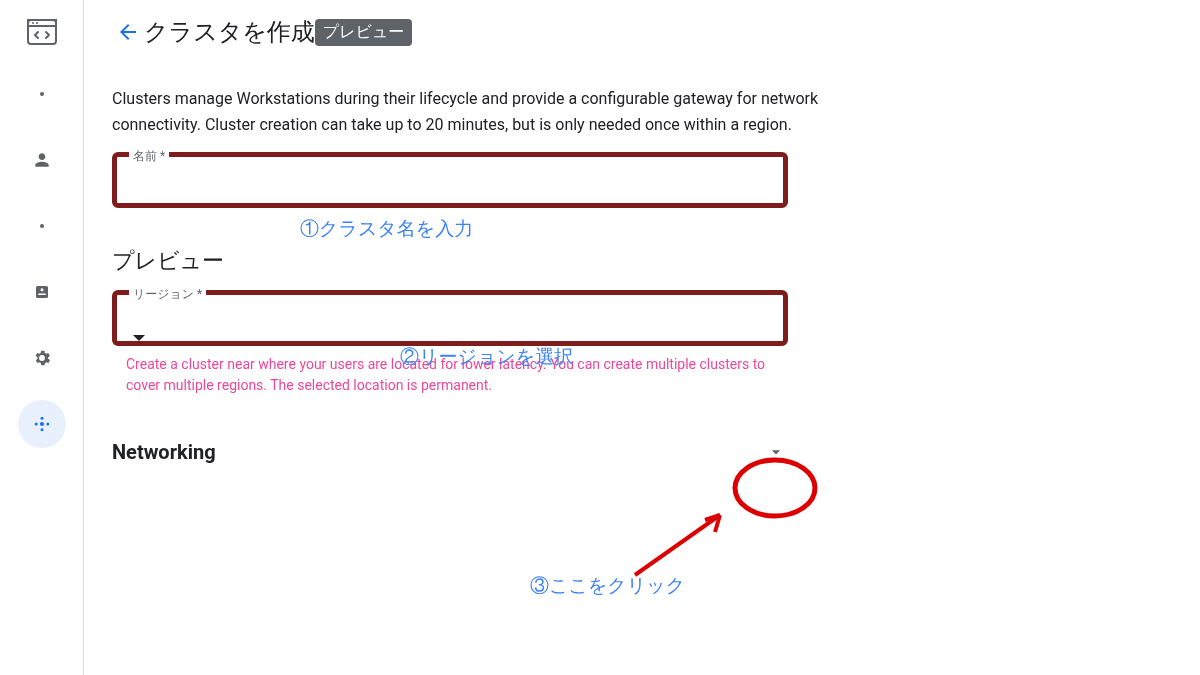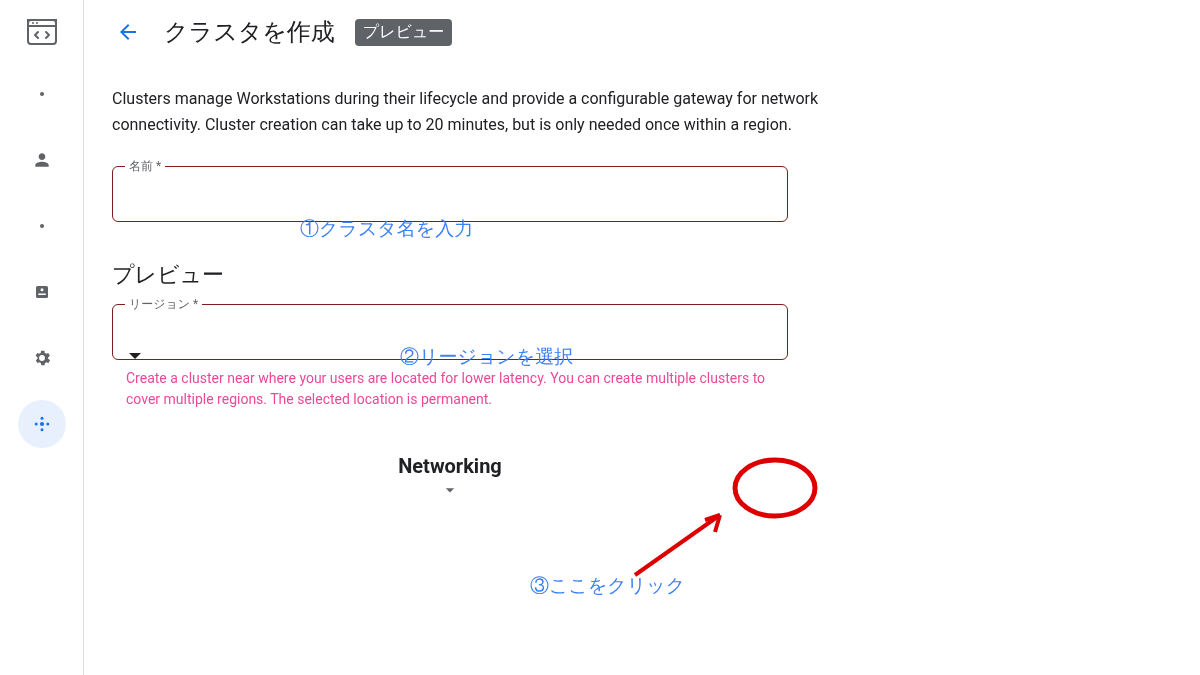--- a/index.html
+++ b/index.html
@@ -42,21 +42,20 @@
   .main {
     position: absolute;
     left: 84px; top: 0;
     width: 1116px;
     height: 675px;
     padding: 16px 0 0 28px;
   }
   .header-row {
     display: flex;
     align-items: center;
-    gap: 20px;
     margin-bottom: 38px;
   }
   .back-arrow {
     width: 32px; height: 32px;
     display: flex; align-items: center; justify-content: center;
     color: #1a73e8;
     cursor: pointer;
     border-radius: 50%;
   }
   .page-title {
@@ -73,25 +72,25 @@
     border-radius: 4px;
     font-weight: 500;
   }
   .content {
     max-width: 720px;
   }
   .desc {
     font-size: 16px;
     line-height: 1.65;
     color: #202124;
-    margin-bottom: 27px;
+    margin-bottom: 13px;
   }
   .field {
     position: relative;
-    border: 1px solid #7f1d1d;
+    border: 5px solid #7f1d1d;
     border-radius: 6px;
     height: 56px;
     display: flex;
     align-items: flex-end;
     padding: 0 16px;
     width: 676px;
     margin-bottom: 8px;
   }
   .field .float-label {
     position: absolute;
@@ -132,21 +131,20 @@
     padding: 0 14px;
     width: 676px;
   }
   .expand-row {
     display: flex;
     align-items: center;
     justify-content: space-between;
     width: 676px;
     margin-top: 44px;
     cursor: pointer;
-    flex-direction: column;
   }
   .expand-row .expand-title {
     font-size: 20px;
     font-weight: 700;
     color: #202124;
   }
   .expand-row .chevron {
     width: 24px; height: 24px;
     display:flex;align-items:center;justify-content:center;
   }

